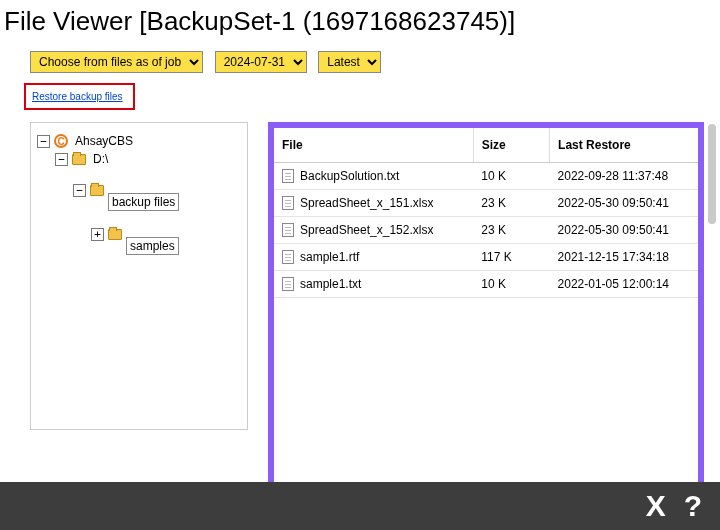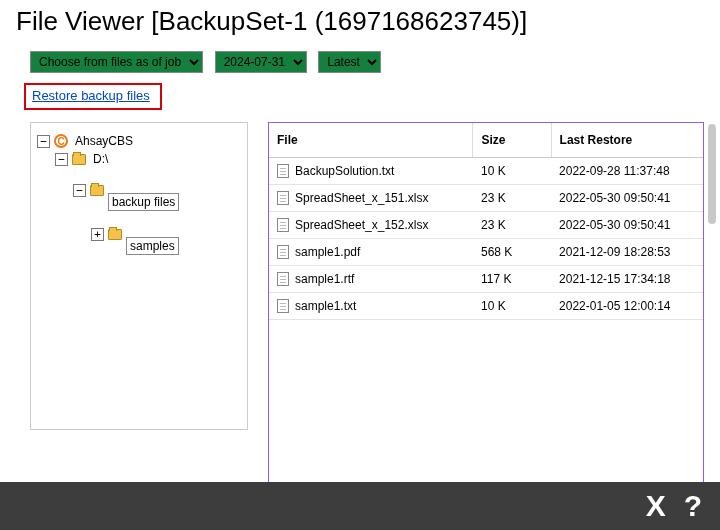--- a/index.html
+++ b/index.html
@@ -9,46 +9,46 @@
     font-size: 13px;
     color: #000;
     background: #fff;
     width: 720px;
     height: 530px;
     overflow: hidden;
     position: relative;
   }
   .title {
     font-size: 26px;
-    padding: 6px 4px 4px 16px;
+    padding: 6px 4px 4px 4px;
   }
   .controls-area {
     margin: 10px 0 4px 30px;
   }
   .controls-label {
     font-size: 12px;
     margin-bottom: 4px;
   }
   .selects-row select {
     font-size: 12px;
     padding: 2px 4px;
     margin-right: 8px;
-    background: #15803d;
+    background: #fde047;
     border: 1px solid #888;
   }
   .restore-box {
     display: inline-block;
     border: 2px solid #d6000a;
     padding: 3px 10px 5px 6px;
     margin: 6px 0 8px 24px;
   }
   .restore-link {
     color: #0046d1;
     text-decoration: underline;
-    font-size: 13px;
+    font-size: 10px;
     cursor: pointer;
   }
   .panels {
     display: flex;
     gap: 20px;
     padding: 4px 16px 0 30px;
   }
   .tree-panel {
     width: 218px;
     height: 308px;
@@ -110,21 +110,21 @@
   .lvl1 { margin-left: 0; }
   .lvl2 { margin-left: 18px; }
   .lvl3 { margin-left: 36px; }
   .lvl4 { margin-left: 54px; }
 
   .table-wrap {
     flex: 1;
     position: relative;
   }
   .table-panel {
-    border: 1px solid #8b5cf6;
+    border: 6px solid #8b5cf6;
     height: 386px;
     overflow: hidden;
   }
   table {
     width: 100%;
     border-collapse: collapse;
     font-size: 12px;
   }
   thead th {
     text-align: left;
@@ -285,30 +285,20 @@
                   <span>SpreadSheet_x_152.xlsx</span>
                 </div>
               </td>
               <td>23 K</td>
               <td>2022-05-30 09:50:41</td>
             </tr>
             <tr>
               <td>
                 <div class="file-cell">
                   <span class="file-icon"></span>
-                  <span>sample1.pdf</span>
-                </div>
-              </td>
-              <td>568 K</td>
-              <td>2021-12-09 18:28:53</td>
-            </tr>
-            <tr>
-              <td>
-                <div class="file-cell">
-                  <span class="file-icon"></span>
                   <span>sample1.rtf</span>
                 </div>
               </td>
               <td>117 K</td>
               <td>2021-12-15 17:34:18</td>
             </tr>
             <tr>
               <td>
                 <div class="file-cell">
                   <span class="file-icon"></span>

